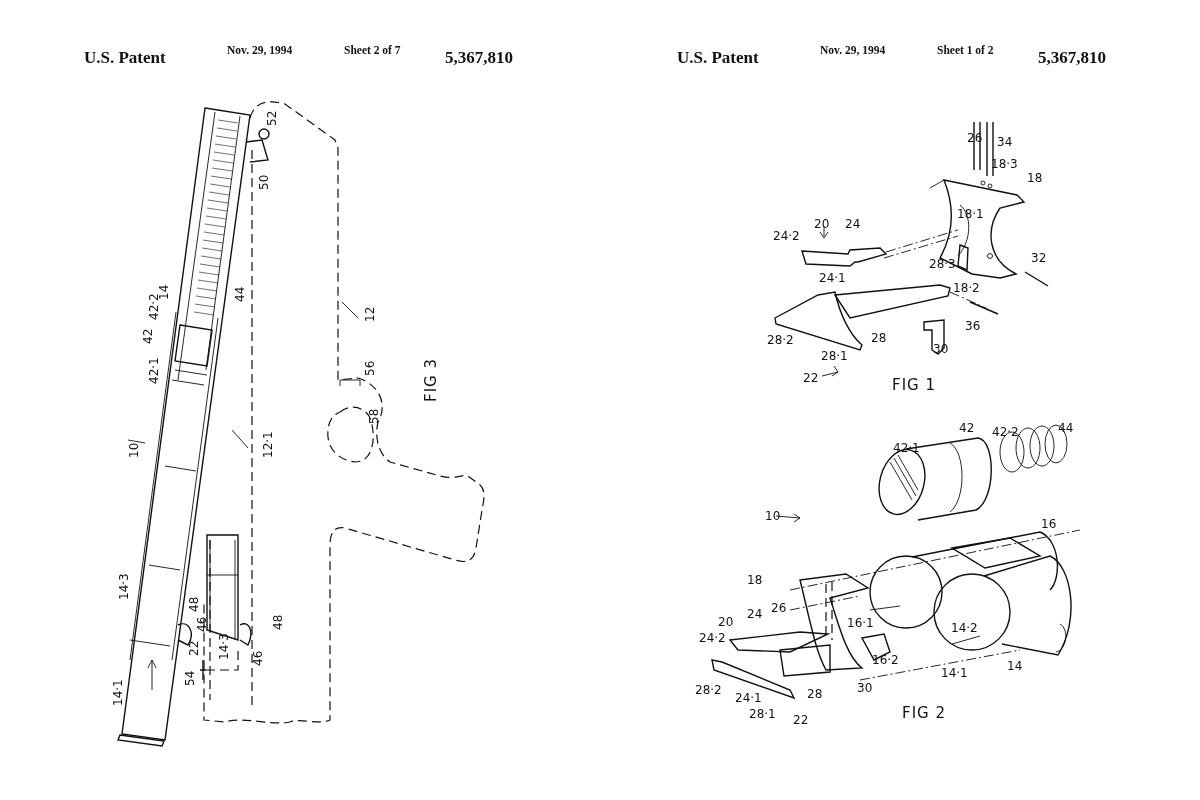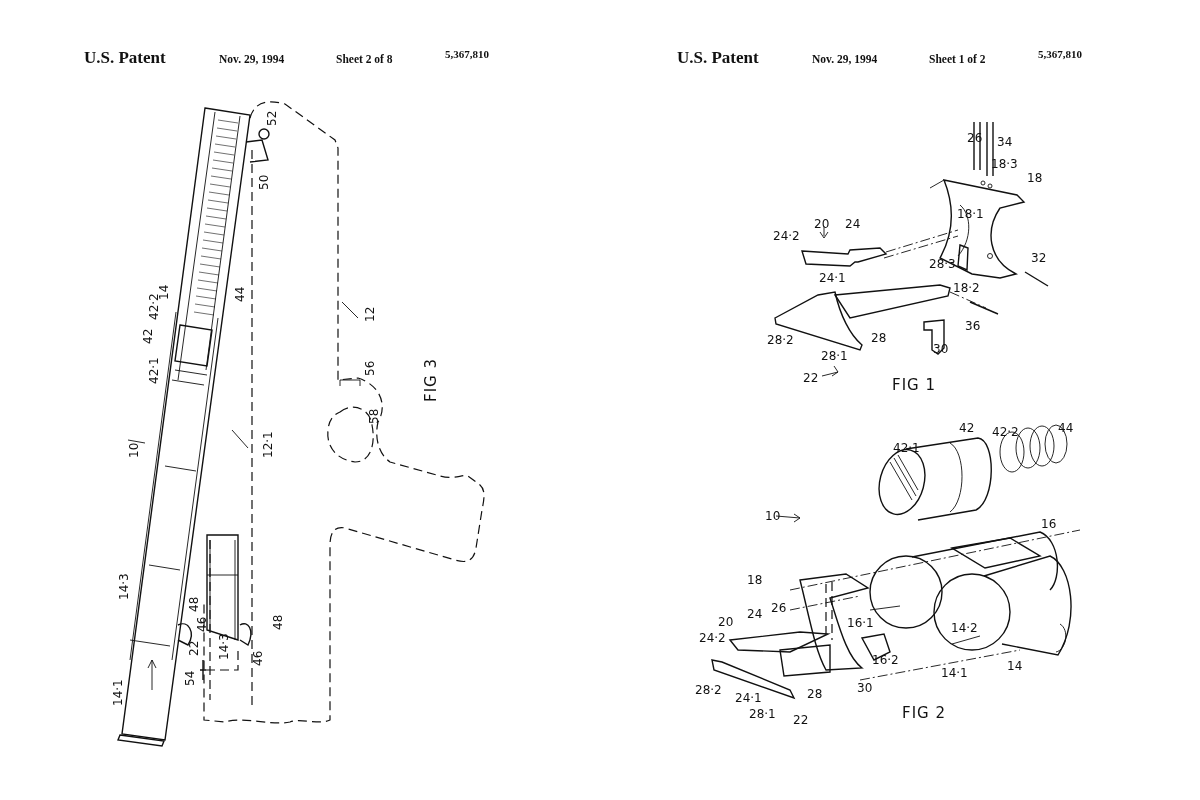--- a/index.html
+++ b/index.html
@@ -2,38 +2,38 @@
 <html><head>
 <meta charset="utf-8">
 <style>
   html, body { margin: 0; padding: 0; background: #ffffff; }
   body { width: 1200px; height: 800px; position: relative; overflow: hidden; font-family: "Liberation Serif", serif; color: #111; }
   .sheet { position: absolute; top: 0; height: 656px; width: 600px; }
   .sheet.left { left: 0; }
   .sheet.right { left: 595px; }
   .hdr { position: absolute; top: 48px; font-family: "Liberation Serif", serif; font-weight: bold; color: #111; white-space: nowrap; }
   .hdr.title { font-size: 17px; }
-  .hdr.small { font-size: 11.5px; top: 53px; }
-  .hdr.num { font-size: 11px; }
+  .hdr.small { font-size: 11.5px; top: 44px; margin-left: 8px; }
+  .hdr.num { font-size: 17px; }
   svg.fig { position: absolute; left: 0; top: 0; }
   .lbl { font-family: "DejaVu Sans", sans-serif; font-size: 12px; fill: #111; }
   .figlbl { font-family: "DejaVu Sans", sans-serif; font-size: 15px; fill: #111; letter-spacing: 1px; }
   .ln { stroke: #111; stroke-width: 1.4; fill: none; }
   .thin { stroke: #111; stroke-width: 0.9; fill: none; }
   .dash { stroke: #111; stroke-width: 1.2; fill: none; stroke-dasharray: 9 5; }
   .dashdot { stroke: #111; stroke-width: 0.9; fill: none; stroke-dasharray: 10 3 2 3; }
   .hatch { stroke: #111; stroke-width: 0.6; }
 </style>
 </head>
 <body>
 
 <div class="sheet left">
   <span class="hdr title" style="left:84px;">U.S. Patent</span>
   <span class="hdr small" style="left:219px;">Nov. 29, 1994</span>
-  <span class="hdr small" style="left:336px;">Sheet 2 of 8</span>
+  <span class="hdr small" style="left:336px;">Sheet 2 of 7</span>
   <span class="hdr num" style="left:445px;">5,367,810</span>
 
   <svg class="fig" width="600" height="800">
 
     <path class="dash" d="M250,118 C255,100 270,100 285,104 L335,140 L338,148 L338,380 L358,378 C380,385 388,405 378,422 C374,440 380,455 390,462 L440,476 C455,480 462,474 468,476 L480,485 C486,490 484,500 482,510 L476,548 C474,560 468,564 455,560 L345,528 C335,526 330,532 330,545 L330,720 C320,725 300,718 290,722 C270,726 245,716 225,722 L204,720 L204,600"></path>
 
     <path class="dash" d="M340,412 C352,402 370,408 372,425 C376,445 370,462 355,462 C338,460 326,448 328,430 C329,420 333,415 340,412 Z"></path>
 
     <path class="thin" d="M340,386 L340,380 L360,380 L360,386"></path>
 

